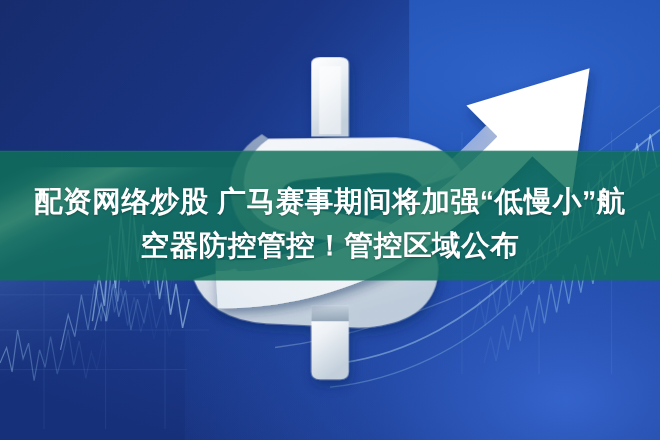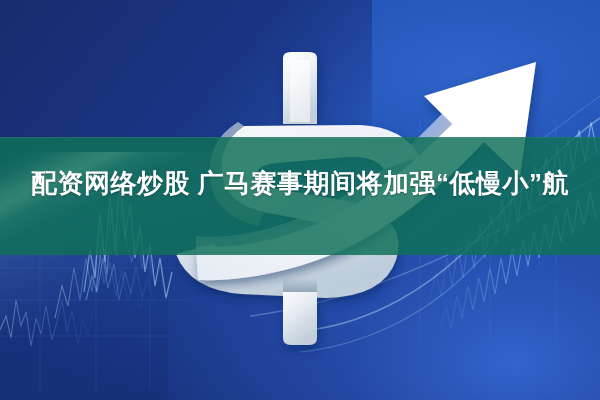--- a/index.html
+++ b/index.html
@@ -276,15 +276,16 @@
         <path d="M196,246 C244,250 300,236 352,206 C392,182 424,152 452,124 L442,114
                  C414,142 384,172 344,196 C294,226 240,240 196,236 z" fill="#ffffff" opacity="0.5"></path>
       </g>
     </svg>
   </div>
 
   <div class="band" style="top:137px; height:118px;"></div>
 
   <div class="headline" style="top:163px;">
     <span class="line line1">配资网络炒股 广马赛事期间将加强“低慢小”航</span>
+    <span class="line line2">空器防控管控！管控区域公布</span>
   </div>
 
 </div>
 
 </body></html>

